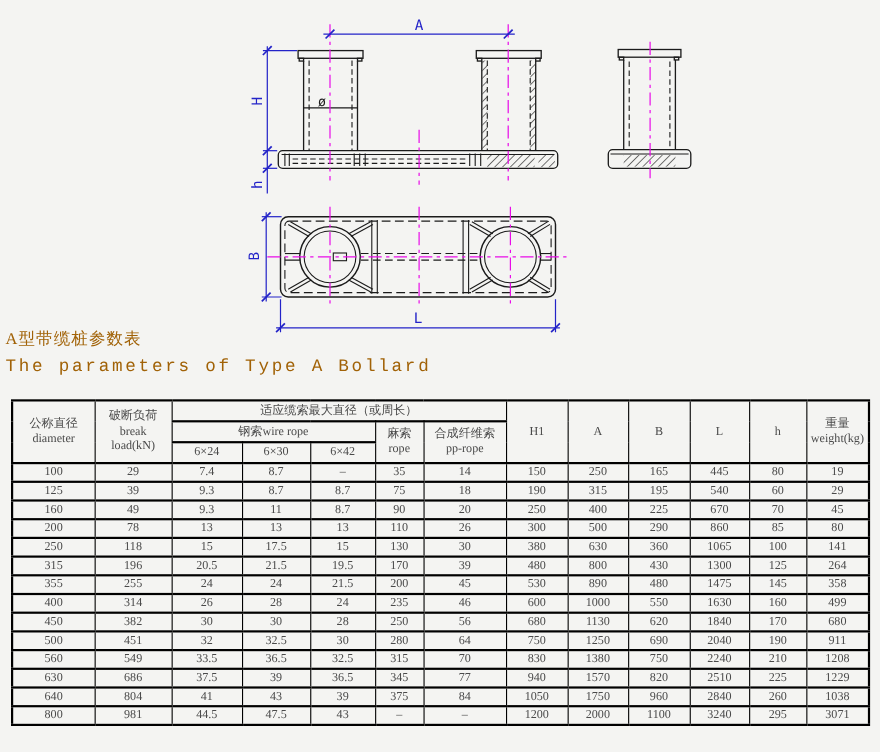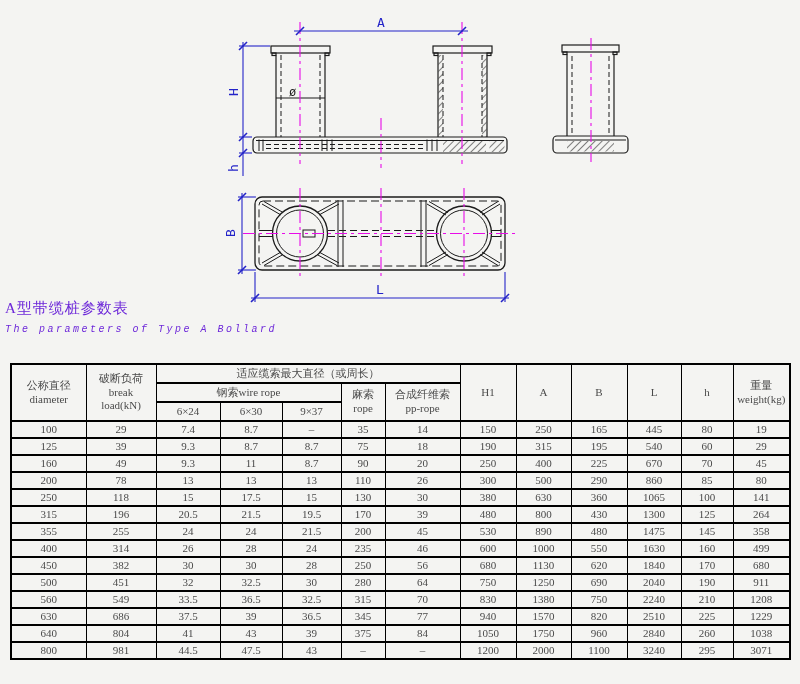--- a/index.html
+++ b/index.html
@@ -4,23 +4,23 @@
 <style>
   html,body{margin:0;padding:0;}
   body{
     width:800px;height:684px;
     background:#f4f4f2;
     position:relative;
     overflow:hidden;
     font-family:"Liberation Serif", serif;
   }
   #drawing{position:absolute;left:0;top:0;}
-  .title-block{position:absolute;left:5px;color:#6d28d9;}
+  .title-block{position:absolute;left:5px;color:#a16207;}
   #title-zh{top:299px;font-size:15px;letter-spacing:1px;font-family:"Liberation Serif",serif;}
-  #title-en{top:324px;font-size:10px;letter-spacing:2.5px;font-family:"Liberation Mono",monospace;font-style:italic;}
+  #title-en{top:324px;font-size:16px;letter-spacing:2.5px;font-family:"Liberation Mono",monospace;}
   table.params{
     position:absolute;left:10px;top:363px;
     border-collapse:collapse;
     table-layout:fixed;
     width:779px;
     background:transparent;
     color:#4a4a4a;
     font-size:11px;
     font-family:"Liberation Serif",serif;
   }
@@ -257,21 +257,21 @@
         <span>rope</span>
       </td>
       <td rowspan="2" class="hdr-2line">
         <span>合成纤维索</span><br>
         <span>pp-rope</span>
       </td>
     </tr>
     <tr>
       <td>6×24</td>
       <td>6×30</td>
-      <td>9×37</td>
+      <td>6×42</td>
     </tr>
   </thead>
   <tbody>
       <tr>
         <td>100</td>
         <td>29</td>
         <td>7.4</td>
         <td>8.7</td>
         <td>–</td>
         <td>35</td>

